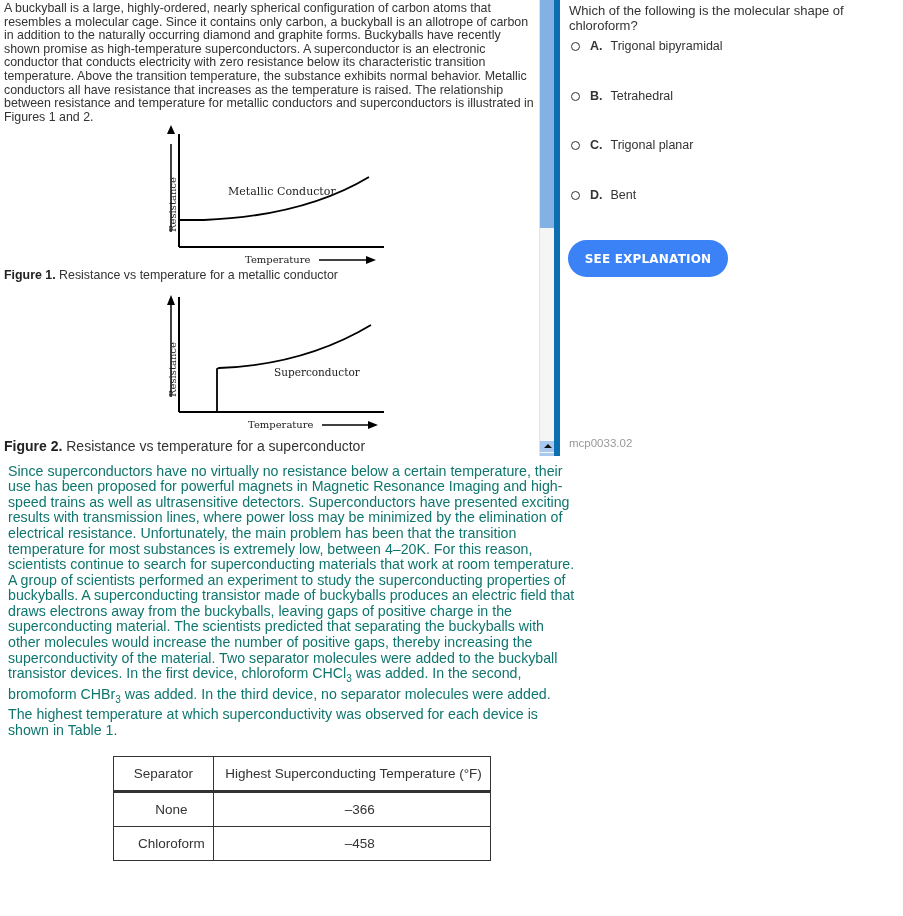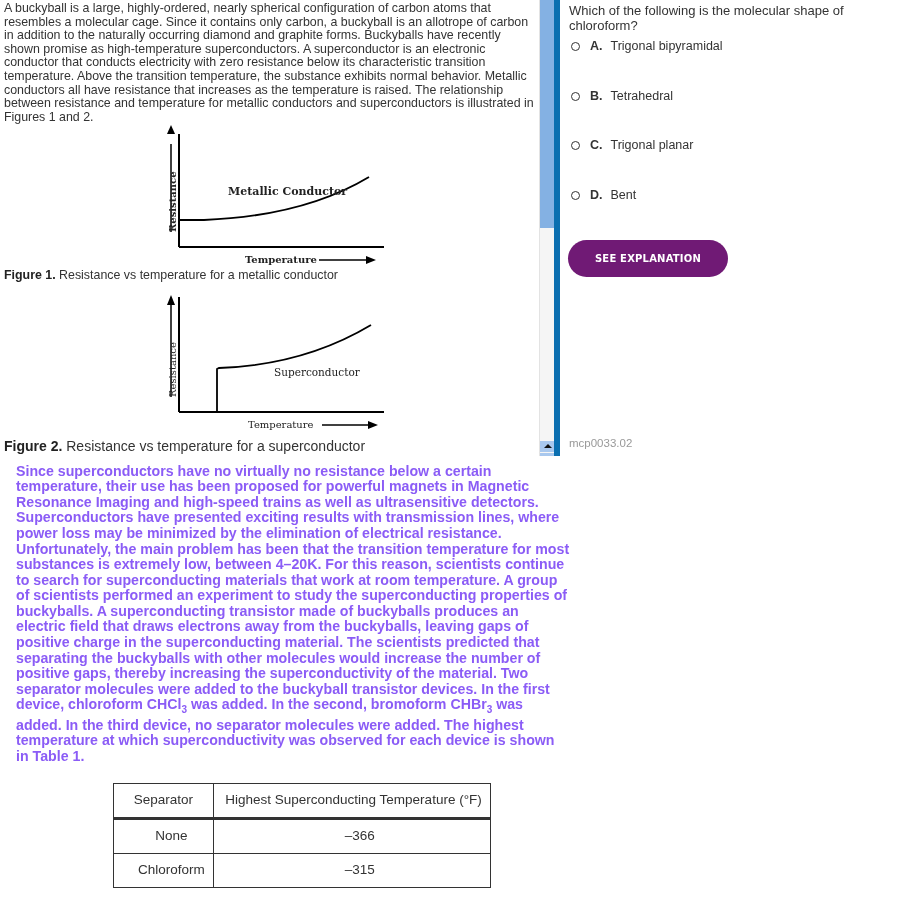--- a/index.html
+++ b/index.html
@@ -4,21 +4,21 @@
 <style>
   html, body { margin: 0; padding: 0; background: #ffffff; }
   body { width: 903px; height: 916px; position: relative; overflow: hidden;
          font-family: "Liberation Sans", sans-serif; color: #333333; }
   .passage { position: absolute; left: 4px; top: 2px; width: 578px; font-size: 12.4px; line-height: 13.6px; }
   .p1 { width: 530px; margin: 0; }
   .fig { position: relative; margin: 0; }
   .fig svg { display: block; }
   .caption { font-size: 12.4px; margin: 0; }
   .caption b { color: #222; }
-  .p2 { margin: 12px; font-size: 14.2px; line-height: 15.6px; color: #8b5cf6; font-weight: bold; }
+  .p2 { margin: 4px; font-size: 14.2px; line-height: 15.6px; color: #0f766e; }
   .p2 sub { font-size: 10px; }
   table.t1 { border-collapse: separate; border-spacing: 0; margin-left: 109px; margin-top: 18px;
              font-size: 13.5px; color: #333; }
   table.t1 td, table.t1 th { border: 1px solid #333; text-align: center; font-weight: normal; padding: 0 8px; }
   table.t1 thead th { height: 33px; border-bottom: 2px solid #333; }
   table.t1 tbody td { height: 33px; border-top: 1px solid #333; }
   table.t1 thead tr th + th, table.t1 tbody tr td + td { border-left: none; }
   table.t1 tbody tr td { border-top: none; padding-left: 24px; }
   table.t1 tbody tr:first-child td { border-top: 1px solid #333; }
 
@@ -28,32 +28,32 @@
   .scroll-up { position: absolute; left: 0; top: 441px; width: 15px; height: 11px; background: #a9c8ee; }
   .scroll-up::after { content: ""; position: absolute; left: 4px; top: 3px; border-left: 4px solid transparent; border-right: 4px solid transparent; border-bottom: 4px solid #111; }
   .scroll-down { position: absolute; left: 0; top: 453px; width: 15px; height: 3px; background: #a9c8ee; }
   .divider { position: absolute; left: 554px; top: 0; width: 6px; height: 456px; background: #0b6fb0; }
   .divider-bg { position: absolute; left: 539px; top: 0; width: 364px; height: 456px; background: #fff; }
 
   .question { position: absolute; left: 569px; top: 3px; font-size: 13px; color: #333; }
   .option { position: absolute; left: 571px; font-size: 12.5px; color: #333; display: flex; align-items: center; cursor: pointer; }
   .radio { width: 9px; height: 9px; border: 1px solid #333; border-radius: 50%; margin-right: 10px; box-sizing: border-box; }
   .opt-letter { font-weight: bold; margin-right: 8px; }
-  .btn { position: absolute; left: 568px; top: 240px; width: 160px; height: 37px; border-radius: 19px; background: #701a75;
-         color: #fff; font-weight: bold; font-size: 10px; border: none; letter-spacing: 0.2px;
+  .btn { position: absolute; left: 568px; top: 240px; width: 160px; height: 37px; border-radius: 19px; background: #3b82f6;
+         color: #fff; font-weight: bold; font-size: 12px; border: none; letter-spacing: 0.2px;
          font-family: "DejaVu Sans", sans-serif; display: flex; align-items: center; justify-content: center; cursor: pointer; }
   .qid { position: absolute; left: 569px; top: 437px; font-size: 11.5px; color: #999; }
 </style>
 </head>
 <body>
 
 <div class="passage">
   <p class="p1">A buckyball is a large, highly-ordered, nearly spherical configuration of carbon atoms that resembles a molecular cage. Since it contains only carbon, a buckyball is an allotrope of carbon in addition to the naturally occurring diamond and graphite forms. Buckyballs have recently shown promise as high-temperature superconductors. A superconductor is an electronic conductor that conducts electricity with zero resistance below its characteristic transition temperature. Above the transition temperature, the substance exhibits normal behavior. Metallic conductors all have resistance that increases as the temperature is raised. The relationship between resistance and temperature for metallic conductors and superconductors is illustrated in Figures 1 and 2.</p>
 
-  <div class="fig" style="height:142px;font-weight:bold;">
+  <div class="fig" style="height:142px;">
     <svg width="400" height="142">
       <line x1="175" y1="10" x2="175" y2="123" stroke="#000" stroke-width="2"></line>
       <polygon points="171,10 179,10 175,1" fill="#000" transform="translate(-8,0)"></polygon>
       <line x1="167" y1="20" x2="167" y2="108" stroke="#000" stroke-width="1.5"></line>
       <line x1="175" y1="123" x2="380" y2="123" stroke="#000" stroke-width="2"></line>
       <path d="M175 96 L200 96 Q300 92 365 53" stroke="#000" stroke-width="1.8" fill="none"></path>
       <text x="224" y="71" font-family="DejaVu Serif, serif" font-size="11" fill="#222">Metallic Conductor</text>
       <text x="0" y="0" font-family="DejaVu Serif, serif" font-size="10" fill="#222" transform="translate(172,108) rotate(-90)">Resistance</text>
       <text x="241" y="139" font-family="DejaVu Serif, serif" font-size="10" fill="#222">Temperature</text>
       <line x1="315" y1="136" x2="365" y2="136" stroke="#000" stroke-width="1.5"></line>
@@ -87,21 +87,21 @@
         <th style="width:260px;text-align:right;">Highest Superconducting Temperature (°F)</th>
       </tr>
     </thead>
     <tbody>
       <tr>
         <td>None</td>
         <td>–366</td>
       </tr>
       <tr>
         <td>Chloroform</td>
-        <td>–315</td>
+        <td>–458</td>
       </tr>
     </tbody>
   </table>
 
 </div>
 
 <div class="divider-bg"></div>
 <div class="scroll-track">
   <div class="scroll-thumb"></div>
   <div class="scroll-up"></div>

